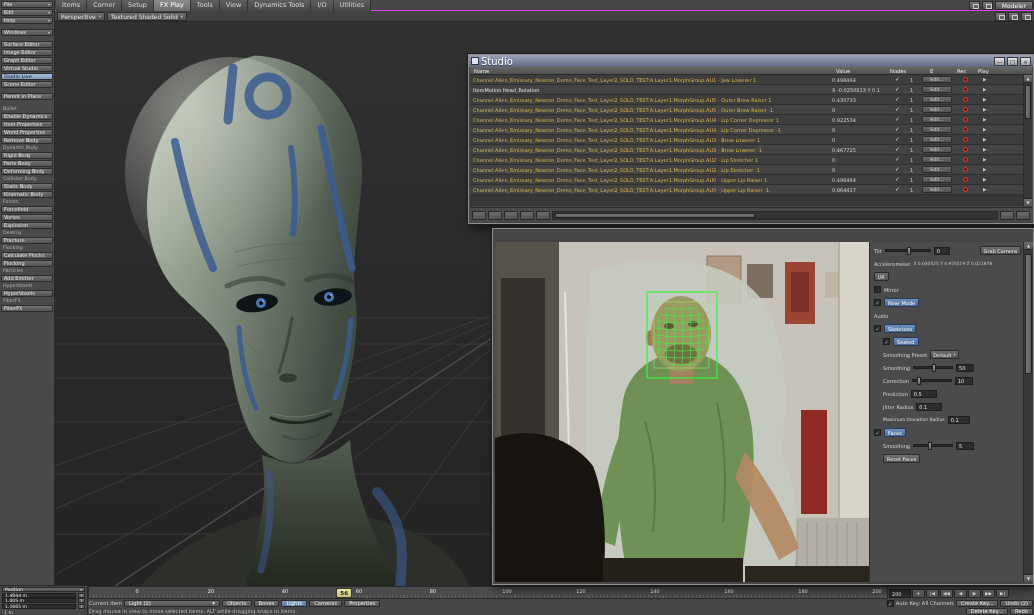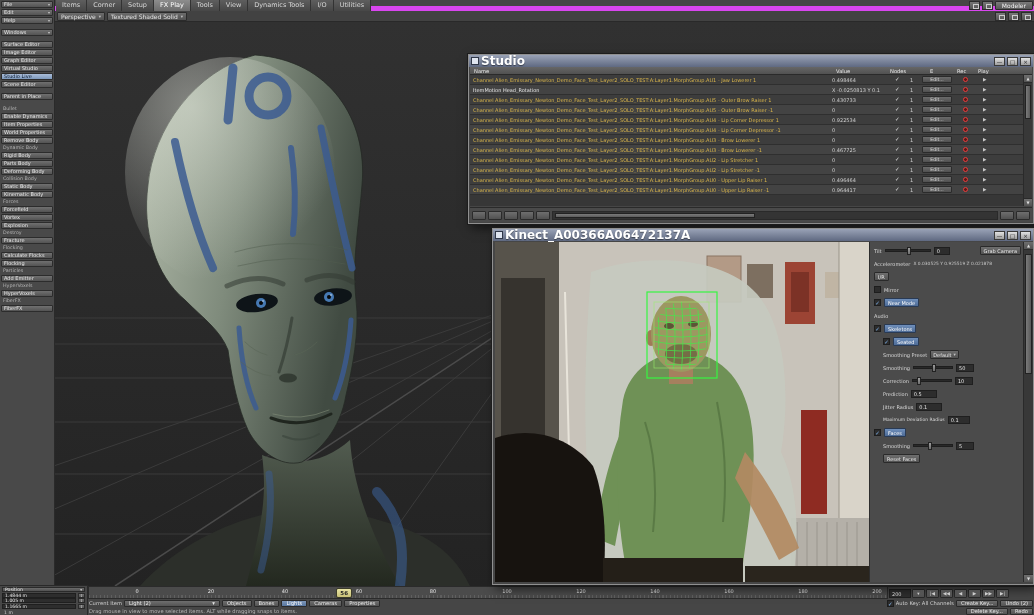--- a/index.html
+++ b/index.html
@@ -1,20 +1,20 @@
 <!DOCTYPE html>
 <html><head>
 <meta charset="utf-8">
 <style>
 *{margin:0;padding:0;box-sizing:border-box;font-family:"DejaVu Sans","Liberation Sans",sans-serif;}
 html,body{width:1034px;height:615px;}
 body{position:relative;background:#3f3f3f;overflow:hidden;color:#ddd;}
 
 
-#menubar{position:absolute;left:0;top:0;width:1034px;height:11px;background:#464646;border-bottom:5px solid #d946ef;z-index:4;}
+#menubar{position:absolute;left:0;top:0;width:1034px;height:11px;background:#464646;border-bottom:1px solid #d946ef;z-index:4;}
 #menu-tabs{position:absolute;left:56px;top:0;height:11px;display:flex;}
 .tab{padding:0 6px;font-size:6.5px;line-height:10px;color:#d8d8d8;background:linear-gradient(#5e5e5e,#474747);border-right:1px solid #333;white-space:nowrap;}
 .tab-active{background:linear-gradient(#8d8d8d,#6c6c6c);color:#fff;}
 #menubar-right{position:absolute;right:1px;top:1px;height:9px;display:flex;gap:2px;align-items:center;}
 .mini-ico{width:11px;height:9px;background:linear-gradient(#787878,#555);border:1px solid #2c2c2c;position:relative;}
 .mini-ico:after{content:"";position:absolute;left:3px;top:2px;width:4px;height:3px;border:1px solid #ccc;}
 #modeler-btn{height:9px;padding:0 6px;font-size:6px;line-height:8px;color:#f0f0f0;background:linear-gradient(#7b7b7b,#575757);border:1px solid #2c2c2c;border-radius:1px;}
 
 
 #viewbar{position:absolute;left:55px;top:11px;width:979px;height:11px;background:#424242;border-bottom:1px solid #292929;display:flex;align-items:center;gap:2px;padding-left:2px;z-index:4;}
@@ -31,21 +31,21 @@
 .sb-active{background:linear-gradient(#aabdd8,#7e99bc);color:#0d1d33;}
 .sb-gap{height:4px;}
 
 
 #viewport{position:absolute;left:55px;top:22px;width:979px;height:564px;z-index:1;}
 
 
 .window{position:absolute;background:#464646;border:1px solid #909090;outline:1px solid #1d1d1d;box-shadow:3px 4px 10px rgba(0,0,0,.6);}
 .titlebar{height:12px;background:linear-gradient(#99a2b6,#5f6981);display:flex;align-items:center;padding:0 2px;gap:2px;}
 .t-ico{width:8px;height:8px;background:#dfe5f0;border:1px solid #2f3748;flex:0 0 auto;}
-.t-text{flex:1;font-size:12px;color:#fff;font-weight:bold;white-space:nowrap;overflow:hidden;text-shadow:0 1px 1px rgba(0,0,0,.45);}
+.t-text{flex:1;font-size:10px;color:#fff;font-weight:normal;white-space:nowrap;overflow:hidden;text-shadow:0 1px 1px rgba(0,0,0,.45);}
 .t-btn{width:11px;height:9px;background:linear-gradient(#e2e2e2,#9e9e9e);border:1px solid #3a3a3a;font-size:5.5px;line-height:8px;text-align:center;color:#1c1c1c;flex:0 0 auto;}
 
 
 #studio-window{left:468px;top:54px;width:566px;height:170px;z-index:10;}
 #studio-table{position:absolute;left:1px;top:12px;right:1px;bottom:17px;background:#373737;overflow:hidden;}
 .st-header{height:8px;background:linear-gradient(#666,#515151);border-bottom:1px solid #2a2a2a;position:relative;font-size:5.2px;color:#eaeaea;}
 .st-header span{position:absolute;top:1px;}
 .st-row{height:10px;border-bottom:1px solid #2f2f2f;background:#3d3d3d;position:relative;}
 .st-row.alt{background:#434343;}
 .st-name{position:absolute;left:3px;top:2px;width:355px;font-size:5px;color:#d9b54b;white-space:nowrap;overflow:hidden;}
@@ -415,27 +415,20 @@
     <div class="tiny-btn"></div>
     <div class="h-scroll">
         <div class="h-thumb"></div>
       </div>
     <div class="tiny-btn"></div>
     <div class="tiny-btn"></div>
   </div>
 </div>
 
 <div class="window" id="kinect-window">
-  <div class="titlebar">
-    <div class="t-ico"></div>
-    <div class="t-text">Kinect_A00366A06472137A</div>
-    <div class="t-btn">—</div>
-    <div class="t-btn">□</div>
-    <div class="t-btn">×</div>
-  </div>
 
   <div id="kinect-video">
   <svg width="374" height="340" viewBox="0 0 374 340">
     <rect width="374" height="340" fill="#c8c3ba"></rect>
     <rect x="0" y="0" width="64" height="340" fill="#57534b"></rect>
     <rect x="6" y="36" width="44" height="304" fill="#36332e"></rect>
     <line x1="70" y1="50" x2="74" y2="210" stroke="#e8e4da" stroke-width="2"></line>
     <rect x="212" y="14" width="34" height="46" fill="#b39a86" stroke="#8a7462"></rect>
     <rect x="252" y="22" width="26" height="34" fill="#7d6f60"></rect>
     <rect x="290" y="20" width="30" height="62" fill="#9c4434"></rect>

